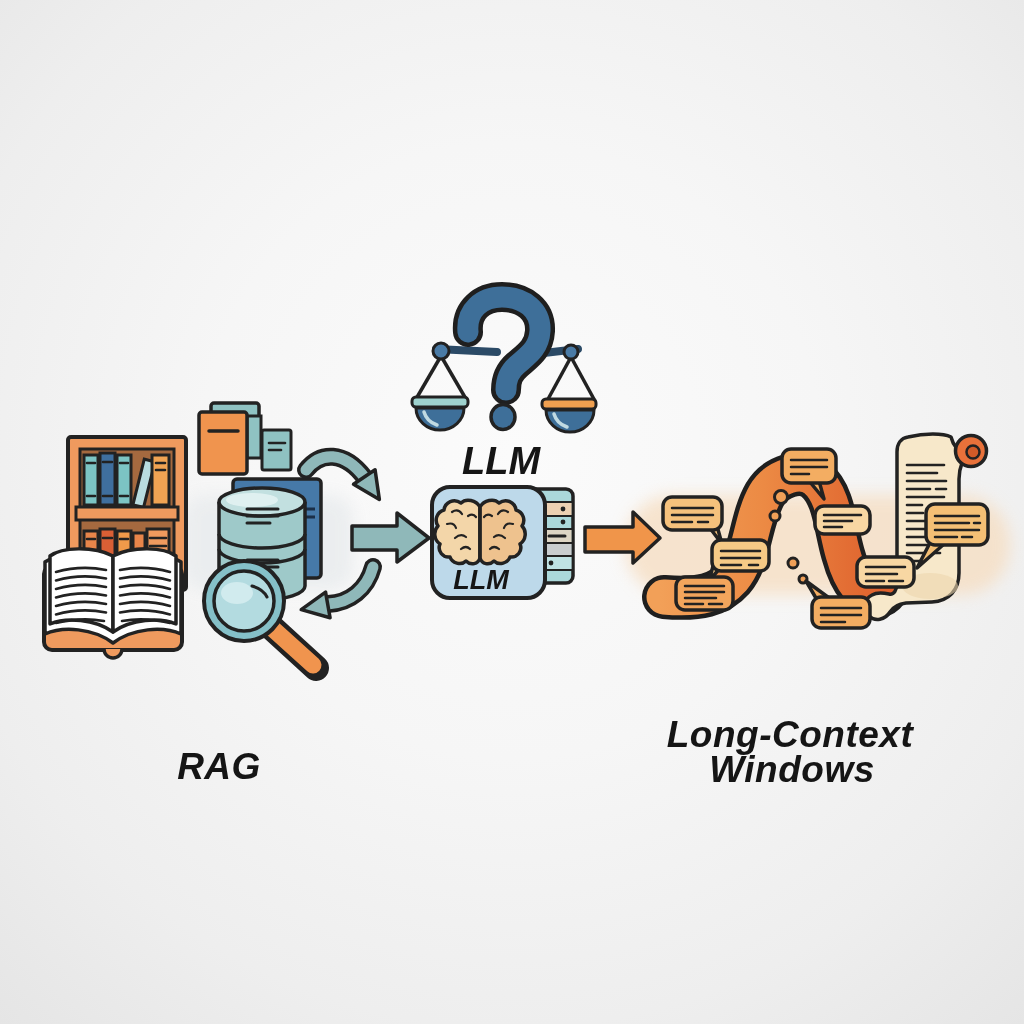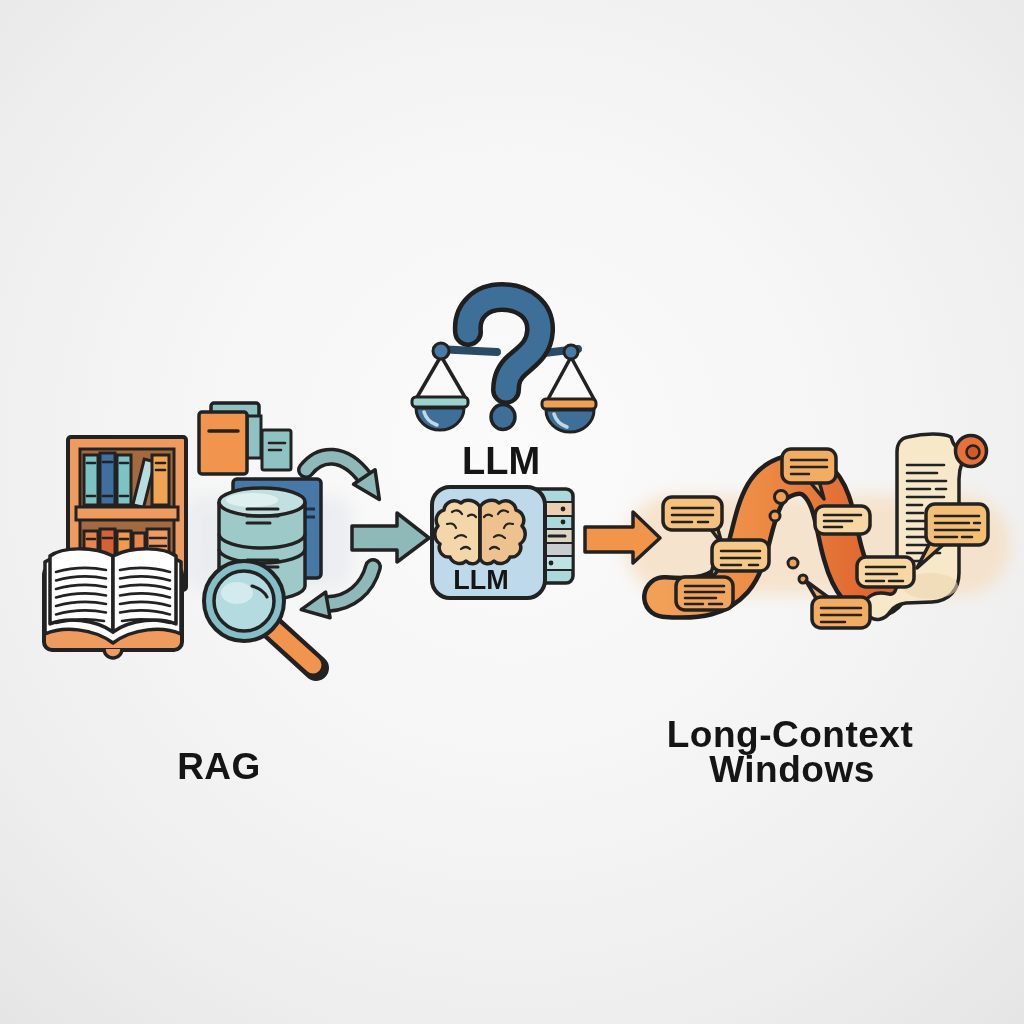--- a/index.html
+++ b/index.html
@@ -1,18 +1,19 @@
 <!DOCTYPE html>
 <html><head>
 <meta charset="utf-8">
 <style>
   html,body{margin:0;padding:0;background:#e9e9e9;}
   .stage{
     width:1024px;height:1024px;position:relative;overflow:hidden;
     background:radial-gradient(circle at 50% 44%, #fbfbfb 0%, #f6f6f6 40%, #eeeeee 75%, #e5e5e5 100%);
+    font-style:italic;
   }
   svg{display:block}
   .lbl{font-family:"Liberation Sans",sans-serif;font-weight:bold;fill:#151515;}
   .lbl-big{font-size:37px;letter-spacing:0.5px;}
   .lbl-scale{font-size:38px;}
   .lbl-chip{font-size:27px;}
 </style>
 </head>
 <body>
 

